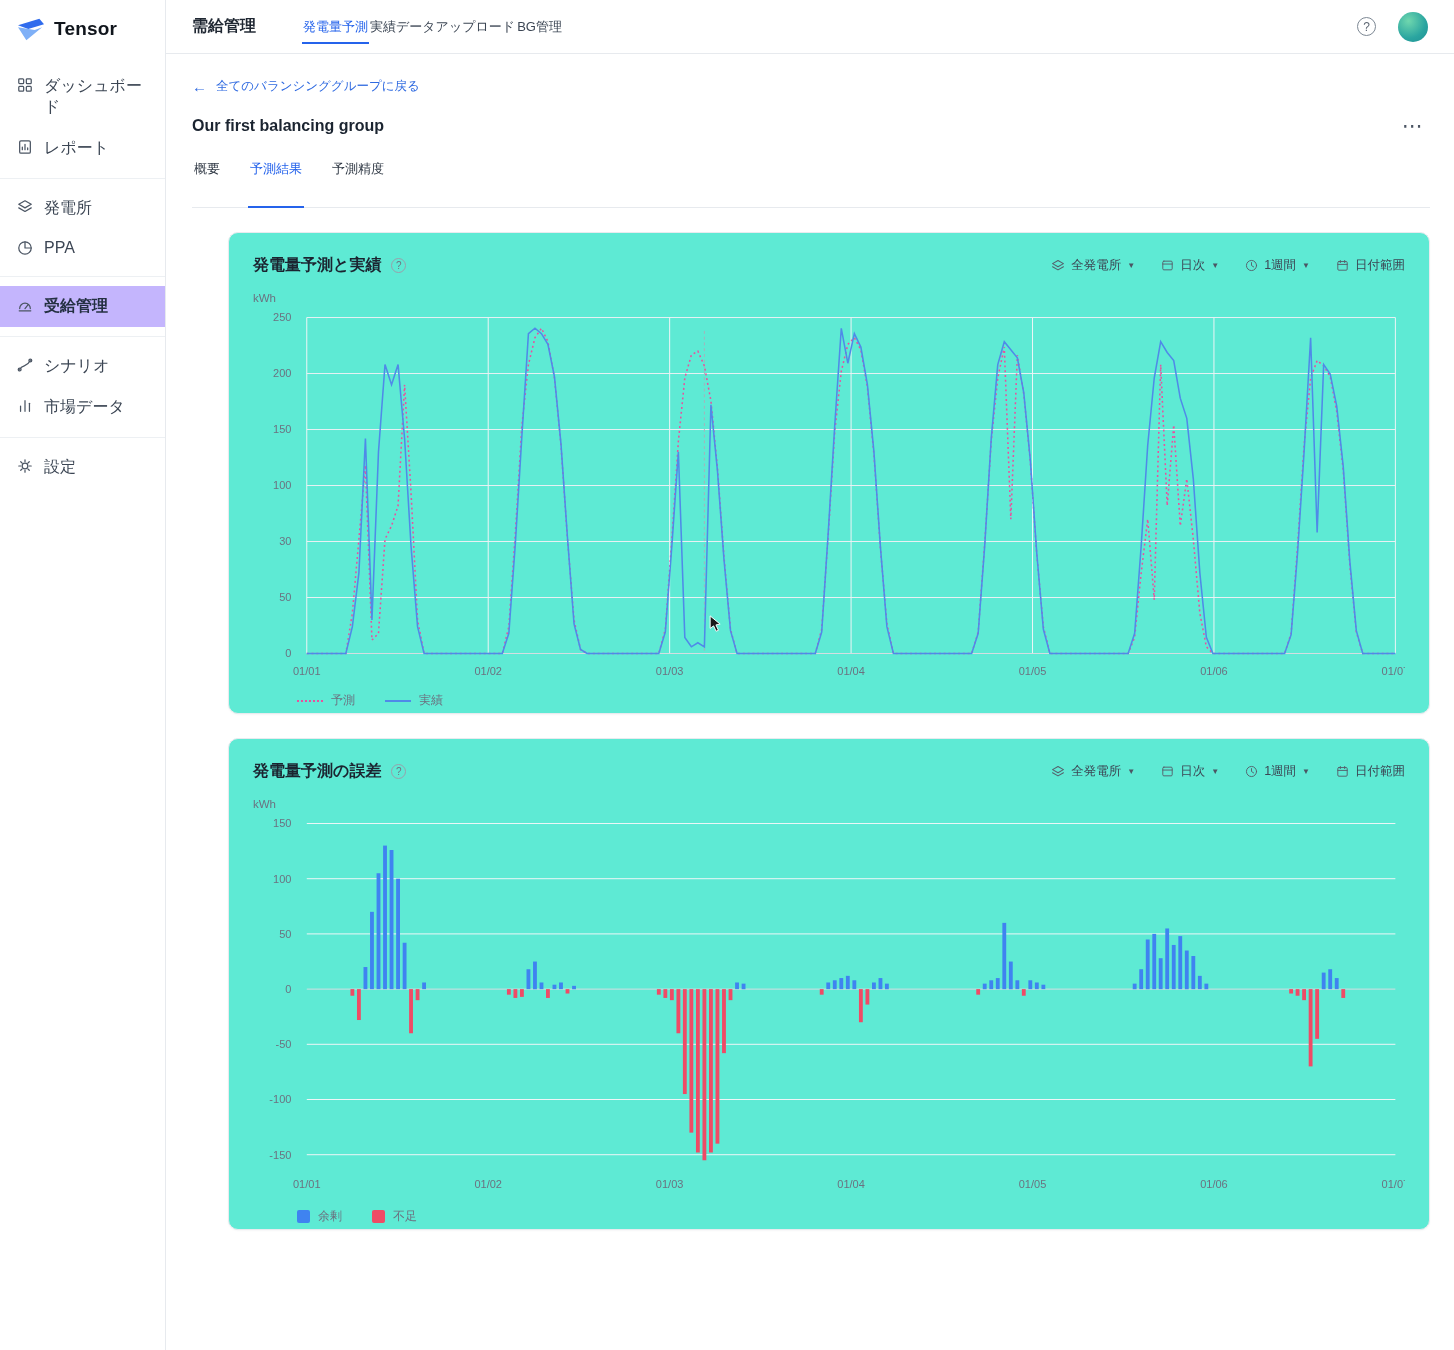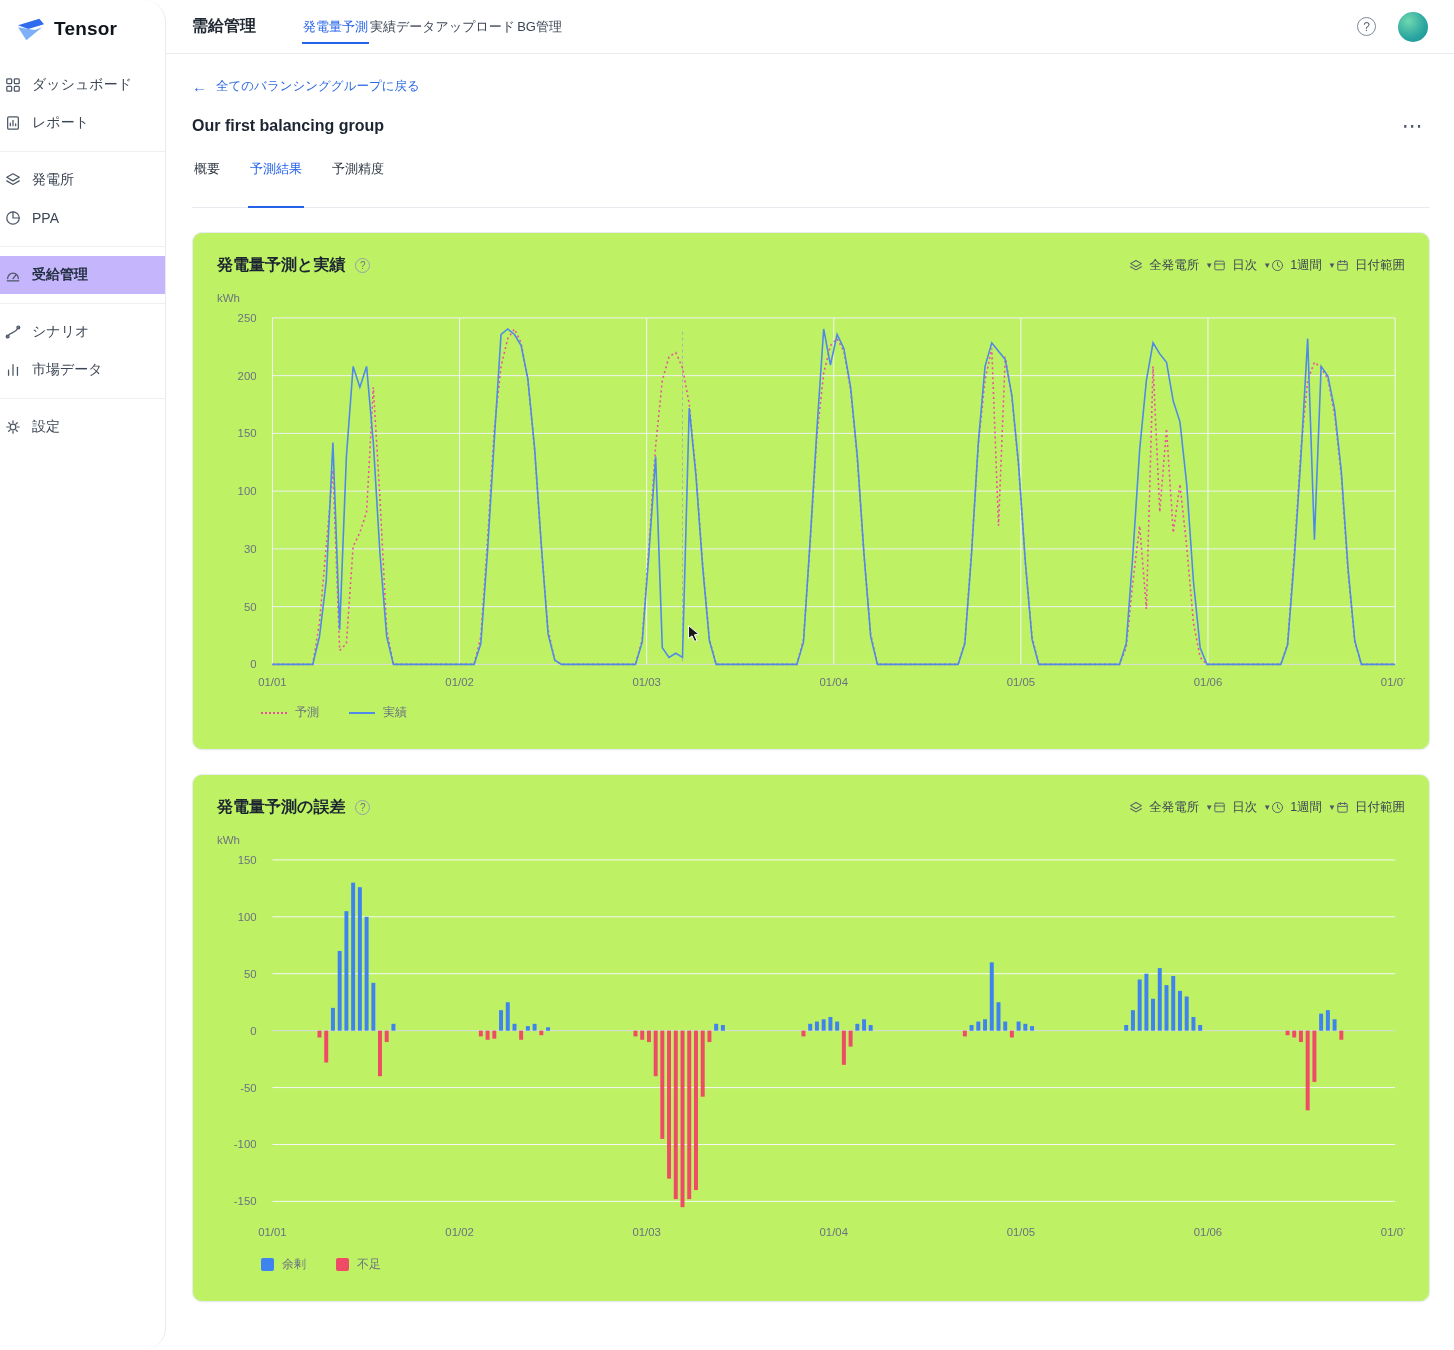--- a/index.html
+++ b/index.html
@@ -5,24 +5,24 @@
   * { box-sizing: border-box; }
   html,body { margin:0; padding:0; }
   body {
     font-family: "Liberation Sans","DejaVu Sans",sans-serif;
     color:#1f2732; background:#ffffff;
     width:1454px; height:1350px; overflow:hidden;
   }
   .app { display:flex; width:1454px; height:1350px; }
 
   
-  .sidebar { width:166px; flex-shrink:0; border-right:1px solid #e7eaee; background:#fff;border-radius:22px; }
+  .sidebar { width:166px; flex-shrink:0; border-right:1px solid #e7eaee; background:#fff; }
   .logo { display:flex; align-items:center; gap:8px; padding:16px 16px 24px 16px; }
   .logo-text { font-size:19px; font-weight:bold; color:#10151c; letter-spacing:.2px; }
-  .nav-item { display:flex; align-items:center; gap:10px; padding:10px 4px; font-size:14px; color:#3c4654; cursor:pointer; }
+  .nav-item { display:flex; align-items:flex-start; gap:10px; padding:10px 16px; font-size:16px; color:#3c4654; cursor:pointer; }
   .nav-item .nicon { display:flex; width:18px; height:18px; align-items:center; justify-content:center; flex-shrink:0; }
   .nav-item svg { stroke:#4b5563; fill:none; stroke-width:1.4; stroke-linecap:round; stroke-linejoin:round; }
   .nav-item.active { background:#c4b5fd; color:#243042; font-weight:bold; }
   .nav-divider { height:1px; background:#edf0f3; margin:9px 0; }
 
   
   .main { flex:1; display:flex; flex-direction:column; min-width:0; }
   .topbar { height:54px; flex-shrink:0; border-bottom:1px solid #e7eaee; display:flex; align-items:center; padding:0 26px 0 26px; }
   .topbar-title { font-size:16px; font-weight:bold; margin-right:46px; }
   .top-tabs { display:flex; align-items:center; }
@@ -37,25 +37,25 @@
   .back-link { display:inline-flex; align-items:center; gap:9px; color:#2f6ae0; font-size:12.5px; cursor:pointer; text-decoration:none; }
   .back-arrow { font-size:15px; line-height:1; }
   .page-head { display:flex; align-items:center; justify-content:space-between; margin-top:18px; }
   .page-title { font-size:16px; font-weight:600; color:#1b2430; }
   .more-btn { color:#4b5563; font-size:21px; letter-spacing:1px; cursor:pointer; padding:0 6px; }
   .page-tabs { display:flex; gap:26px; border-bottom:1px solid #e7eaee; margin-top:14px; }
   .page-tab { font-size:13px; color:#313a46; padding:8px 2px 28px; cursor:pointer; border-bottom:2px solid transparent; margin-bottom:-1px; }
   .page-tab.active { color:#2563eb; border-bottom-color:#2563eb; }
 
   
-  .card { border:1px solid #e8ebef; border-radius:10px; background:#bef264; margin-top:24px; padding:22px 24px 24px; box-shadow:0 1px 2px rgba(16,24,40,.04); }
+  .card { border:1px solid #e8ebef; border-radius:10px; background:#5eead4; margin-top:24px; padding:22px 24px 0; box-shadow:0 1px 2px rgba(16,24,40,.04);margin-left:36px; }
   .card-head { display:flex; align-items:center; }
   .card-title { font-size:16px; font-weight:600; color:#1b2430; }
   .help-badge { width:15px; height:15px; border:1.2px solid #98a1ab; border-radius:50%; color:#6b7480; font-size:10px; display:flex; align-items:center; justify-content:center; margin-left:10px; cursor:pointer; }
-  .toolbar { margin-left:auto; display:flex; font-size:12.5px; color:#3c4654; }
+  .toolbar { margin-left:auto; display:flex; gap:26px; font-size:12.5px; color:#3c4654; }
   .tb-item { display:flex; align-items:center; gap:6px; cursor:pointer; }
   .tb-item svg { stroke:#555f6b; fill:none; stroke-width:1.3; stroke-linecap:round; stroke-linejoin:round; }
   .caret { font-size:8px; color:#4b5563; }
   .unit { font-size:11.5px; color:#6b7280; margin:16px 0 2px 0; }
   svg.chart { display:block; width:100%; height:auto; }
   svg.chart text { font-size:11.5px; fill:#6b7280; font-family:"Liberation Sans","DejaVu Sans",sans-serif; }
   .legend { display:flex; gap:30px; align-items:center; padding:10px 0 4px 44px; font-size:12px; color:#6b7280; }
   .legend-item { display:flex; align-items:center; gap:8px; }
   .line-swatch { width:26px; height:0; border-top:2px solid; display:inline-block; }
   .line-swatch.dotted { border-top-style:dotted; }

